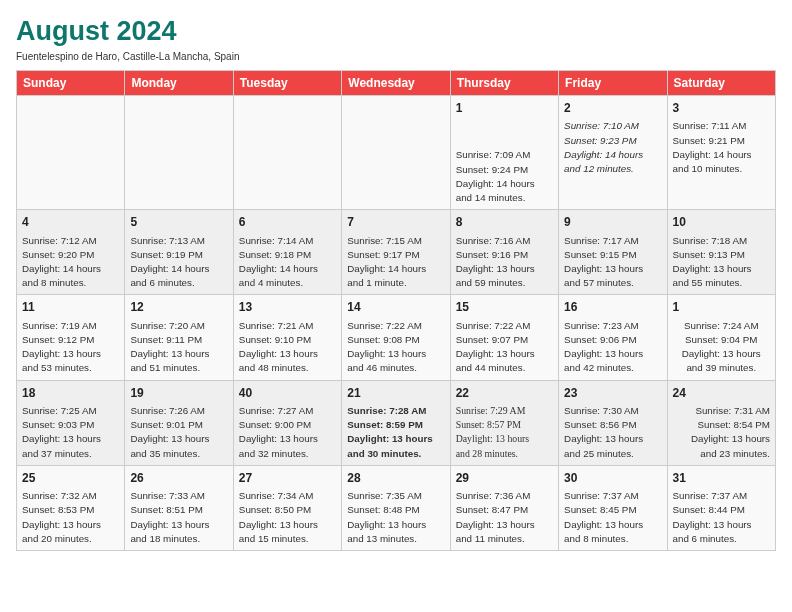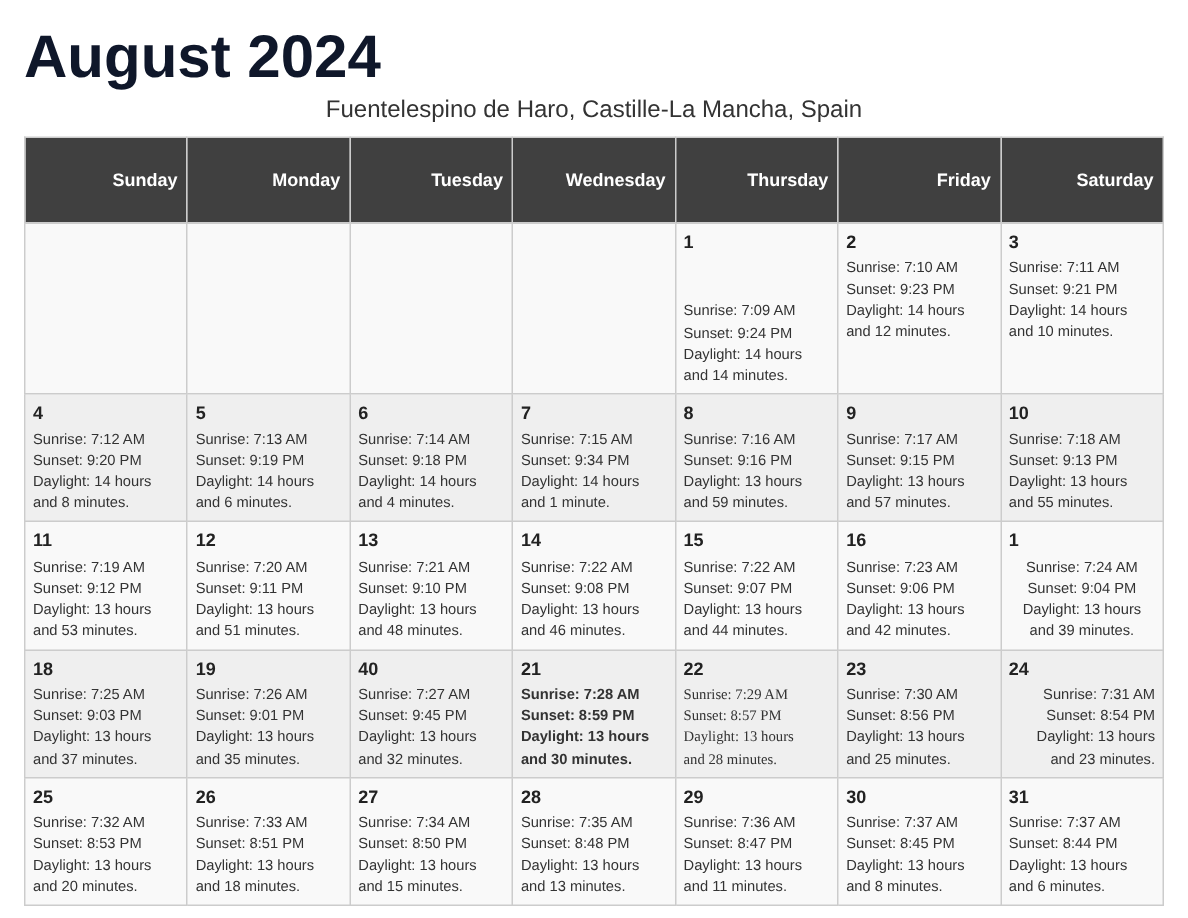--- a/index.html
+++ b/index.html
@@ -27,42 +27,42 @@
       color: #333;
       line-height: 1;
     }
     .logo-blue {
       font-size: 18px;
       font-weight: bold;
       color: #1a6bb5;
       line-height: 1;
     }
     .month-title {
-      font-size: 40px;
-      font-weight: bold;
-      color: #0f172a;
+      font-size: 27px;
+      font-weight: bold;
+      color: #0f766e;
       text-align: right;
     }
     .location {
-      text-align: center;
-      font-size: 16px;
+      text-align: left;
+      font-size: 10px;
       color: #333;
       margin-bottom: 8px;
       font-weight: normal;
     }
     table {
       width: 100%;
       border-collapse: collapse;
       font-size: 10.5px;
     }
     thead tr th {
-      background-color: #404040;
+      background-color: #ef4444;
       color: #fff;
-      text-align: right;
-      padding: 21px 6px;
+      text-align: left;
+      padding: 5px 6px;
       font-size: 12px;
       font-weight: bold;
       border: 1px solid #ccc;
     }
     tbody tr td {
       border: 1px solid #ccc;
       vertical-align: top;
       padding: 4px 5px;
       min-height: 70px;
       height: 80px;
@@ -116,21 +116,21 @@
         <td></td>
         <td>
           <span class="day-num">1</span>
           <div class="day-info" style="white-space: pre-line; margin-top: 31px;">Sunrise: 7:09 AM
 Sunset: 9:24 PM
 Daylight: 14 hours
 and 14 minutes.</div>
         </td>
         <td>
           <span class="day-num">2</span>
-          <div class="day-info" style="white-space: pre-line;">Sunrise: 7:10 AM
+          <div class="day-info" style="white-space: pre-line; font-style: italic;">Sunrise: 7:10 AM
 Sunset: 9:23 PM
 Daylight: 14 hours
 and 12 minutes.</div>
         </td>
         <td>
           <span class="day-num">3</span>
           <div class="day-info" style="white-space: pre-line;">Sunrise: 7:11 AM
 Sunset: 9:21 PM
 Daylight: 14 hours
 and 10 minutes.</div>
@@ -154,21 +154,21 @@
         <td>
           <span class="day-num">6</span>
           <div class="day-info" style="white-space: pre-line;">Sunrise: 7:14 AM
 Sunset: 9:18 PM
 Daylight: 14 hours
 and 4 minutes.</div>
         </td>
         <td>
           <span class="day-num">7</span>
           <div class="day-info" style="white-space: pre-line;">Sunrise: 7:15 AM
-Sunset: 9:34 PM
+Sunset: 9:17 PM
 Daylight: 14 hours
 and 1 minute.</div>
         </td>
         <td>
           <span class="day-num">8</span>
           <div class="day-info" style="white-space: pre-line;">Sunrise: 7:16 AM
 Sunset: 9:16 PM
 Daylight: 13 hours
 and 59 minutes.</div>
         </td>
@@ -249,21 +249,21 @@
         <td>
           <span class="day-num">19</span>
           <div class="day-info" style="white-space: pre-line;">Sunrise: 7:26 AM
 Sunset: 9:01 PM
 Daylight: 13 hours
 and 35 minutes.</div>
         </td>
         <td>
           <span class="day-num">40</span>
           <div class="day-info" style="white-space: pre-line;">Sunrise: 7:27 AM
-Sunset: 9:45 PM
+Sunset: 9:00 PM
 Daylight: 13 hours
 and 32 minutes.</div>
         </td>
         <td>
           <span class="day-num">21</span>
           <div class="day-info" style="white-space: pre-line; font-weight: bold;">Sunrise: 7:28 AM
 Sunset: 8:59 PM
 Daylight: 13 hours
 and 30 minutes.</div>
         </td>

